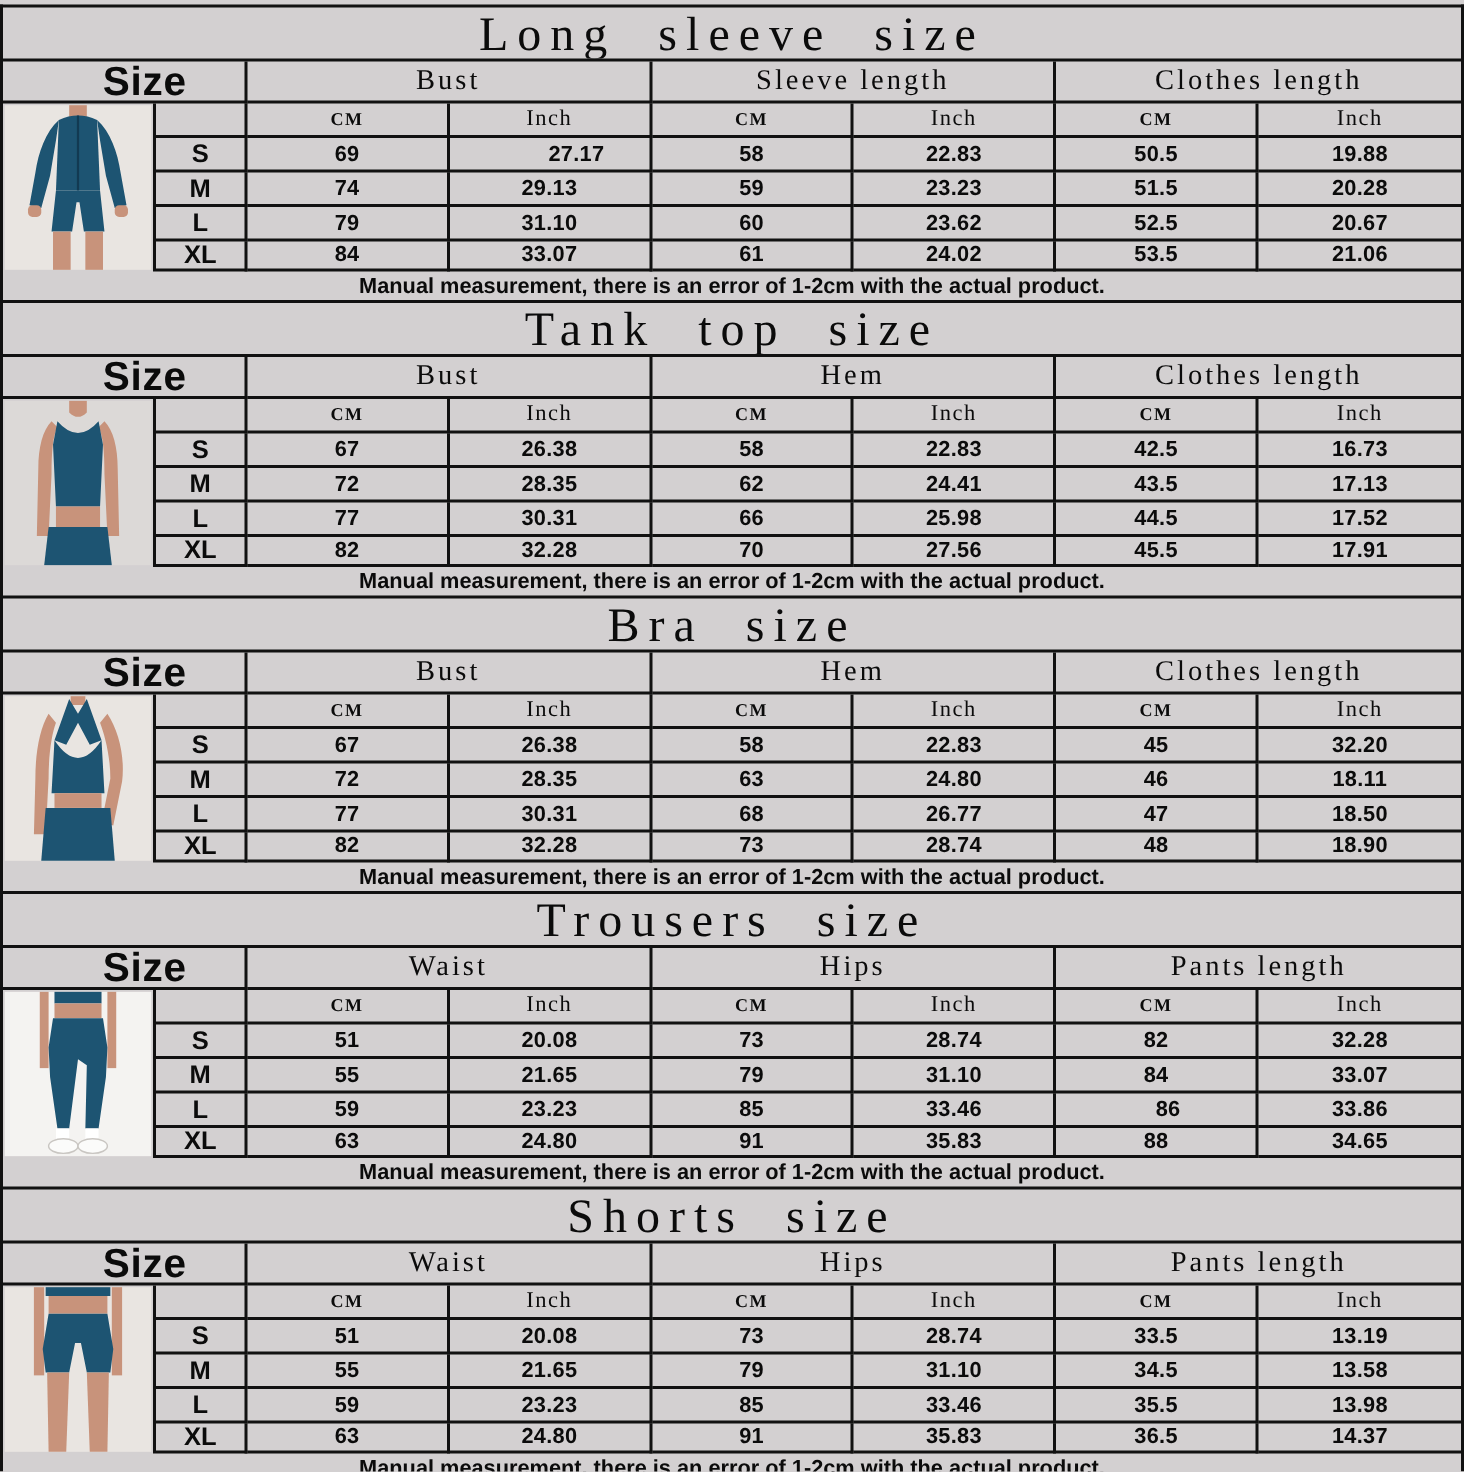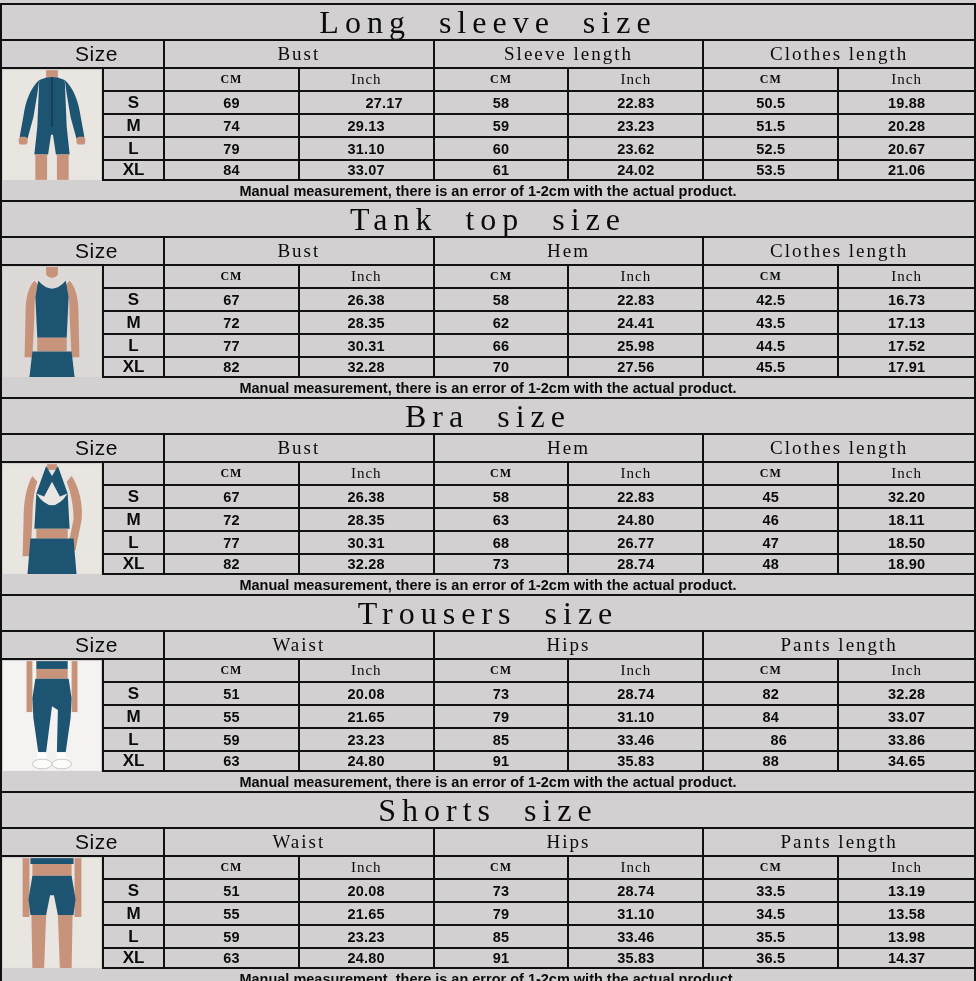--- a/index.html
+++ b/index.html
@@ -36,21 +36,21 @@
   .cell.no-r{border-right:none;}
   .title-cell{
     grid-area:1/1/2/9;
     font-family:"Liberation Serif","DejaVu Serif",serif;
     font-size:32px;letter-spacing:6px;word-spacing:14px;
     border-right:none;
     padding-top:1px;
   }
   .size-head{
     grid-area:2/1/3/3;
-    font-weight:normal;font-size:21px;letter-spacing:0.5px;padding-left:28px;
+    font-weight:bold;font-size:27px;letter-spacing:0.5px;padding-left:28px;
   }
   .group-cell{
     font-family:"Liberation Serif","DejaVu Serif",serif;
     font-size:19px;letter-spacing:2px;
   }
   .unit-cell{
     font-family:"Liberation Serif","DejaVu Serif",serif;
     font-size:15px;letter-spacing:1px;
   }
   .unit-cell.cm{font-weight:bold;font-size:12px;}

